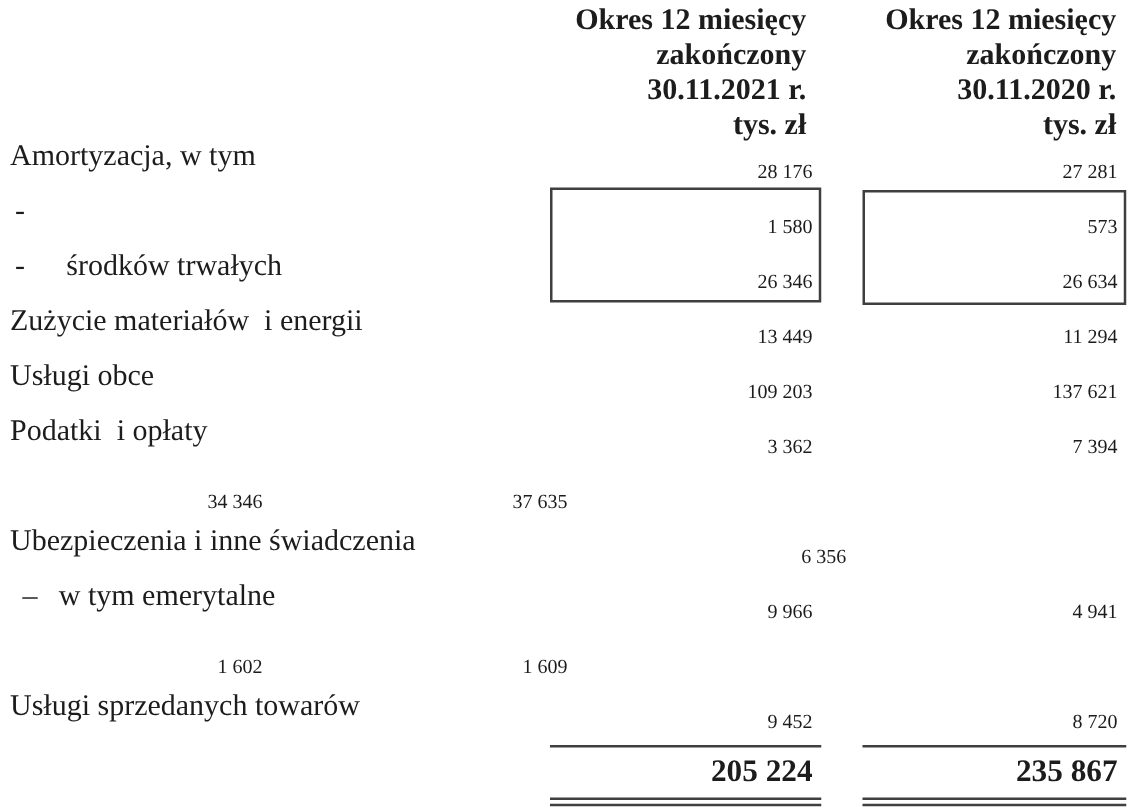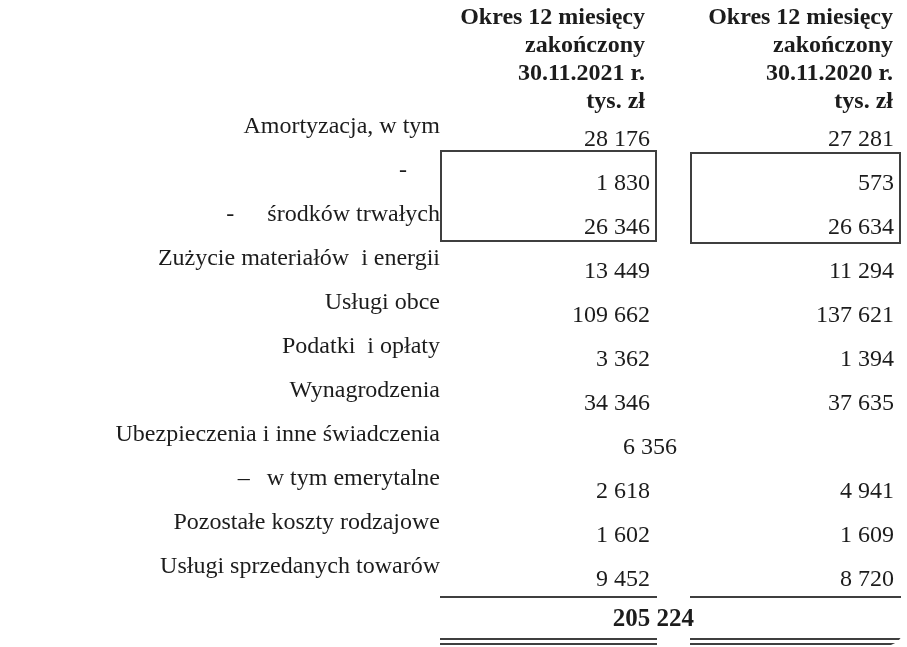--- a/index.html
+++ b/index.html
@@ -4,24 +4,23 @@
 <style>
   html, body { margin: 0; padding: 0; background: #ffffff; }
   .page {
     position: relative;
     width: 907px;
     height: 647px;
     background: #ffffff;
     font-family: "Liberation Serif", "DejaVu Serif", serif;
     color: #1c1c1c;
     overflow: hidden;
-    border-radius: 26px;
   }
   .flexrow { display: flex; }
-  .col-label { flex: 0 0 440px; box-sizing: border-box; justify-content: flex-end; }
+  .col-label { flex: 0 0 440px; box-sizing: border-box; }
   .col-num1  { flex: 0 0 217px; box-sizing: border-box; text-align: right; padding-right: 7px; }
   .col-gap   { flex: 0 0 33px; }
   .col-num2  { flex: 0 0 211px; box-sizing: border-box; text-align: right; padding-right: 7px; }
 
   
   .header-row { height: 112px; }
   .header-cell {
     font-weight: bold;
     font-size: 24px;
     line-height: 28px;
@@ -42,29 +41,29 @@
   }
   .row.sub  .col-label { padding-left: 12px; }
   .row.dash .col-label { padding-left: 18px; }
   .bullet { display: inline-block; }
   .row.sub  .bullet { width: 41px; }
   .row.dash .bullet { width: 29px; }
   .lbl-text { white-space: pre; }
   .val {
     align-self: flex-end;
     padding-bottom: 6px;
-    font-size: 24px;
+    font-size: 16px;
     line-height: 24px;
     margin-top: 44px;
   }
 
   
   .rule { border-top: 2px solid #3f3f3f; height: 0; }
   .rule-spacer { height: 0; }
-  .total-row { height: 40px; align-items: center; gap: 44px; }
+  .total-row { height: 40px; align-items: center; }
   .total-val { font-weight: bold; font-size: 25px; }
   .dbl-rule {
     height: 7px;
     box-sizing: border-box;
     border-top: 2px solid #3f3f3f;
     border-bottom: 2px solid #3f3f3f;
   }
 
   
   .hl-box {
@@ -102,21 +101,21 @@
         </div>
       <div class="col-num1 val">28 176</div>
       <div class="col-gap"></div>
       <div class="col-num2 val">27 281</div>
     </div>
 
     <div class="flexrow row sub">
       <div class="col-label">
           <span class="bullet">-</span>
         </div>
-      <div class="col-num1 val">1 830</div>
+      <div class="col-num1 val">1 580</div>
       <div class="col-gap"></div>
       <div class="col-num2 val">573</div>
     </div>
 
     <div class="flexrow row sub">
       <div class="col-label">
           <span class="bullet">-</span>
           <span class="lbl-text">środków trwałych</span>
         </div>
       <div class="col-num1 val">26 346</div>
@@ -130,65 +129,59 @@
         </div>
       <div class="col-num1 val">13 449</div>
       <div class="col-gap"></div>
       <div class="col-num2 val">11 294</div>
     </div>
 
     <div class="flexrow row">
       <div class="col-label">
           <span class="lbl-text">Usługi obce</span>
         </div>
-      <div class="col-num1 val">109 662</div>
+      <div class="col-num1 val">109 203</div>
       <div class="col-gap"></div>
       <div class="col-num2 val">137 621</div>
     </div>
 
     <div class="flexrow row">
       <div class="col-label">
           <span class="lbl-text">Podatki  i opłaty</span>
         </div>
       <div class="col-num1 val">3 362</div>
       <div class="col-gap"></div>
-      <div class="col-num2 val">1 394</div>
-    </div>
-
-    <div class="flexrow row">
-      <div class="col-label">
-          <span class="lbl-text">Wynagrodzenia</span>
-        </div>
+      <div class="col-num2 val">7 394</div>
+    </div>
+
+    <div class="flexrow row">
       <div class="col-num1 val">34 346</div>
       <div class="col-gap"></div>
       <div class="col-num2 val">37 635</div>
     </div>
 
     <div class="flexrow row">
       <div class="col-label">
           <span class="lbl-text">Ubezpieczenia i inne świadczenia</span>
         </div>
       <div class="col-gap"></div>
       <div class="col-num2 val">6 356</div>
     </div>
 
     <div class="flexrow row dash">
       <div class="col-label">
           <span class="bullet">–</span>
           <span class="lbl-text">w tym emerytalne</span>
         </div>
-      <div class="col-num1 val">2 618</div>
+      <div class="col-num1 val">9 966</div>
       <div class="col-gap"></div>
       <div class="col-num2 val">4 941</div>
     </div>
 
     <div class="flexrow row">
-      <div class="col-label">
-          <span class="lbl-text">Pozostałe koszty rodzajowe</span>
-        </div>
       <div class="col-num1 val">1 602</div>
       <div class="col-gap"></div>
       <div class="col-num2 val">1 609</div>
     </div>
 
     <div class="flexrow row">
       <div class="col-label">
           <span class="lbl-text">Usługi sprzedanych towarów</span>
         </div>
       <div class="col-num1 val">9 452</div>

